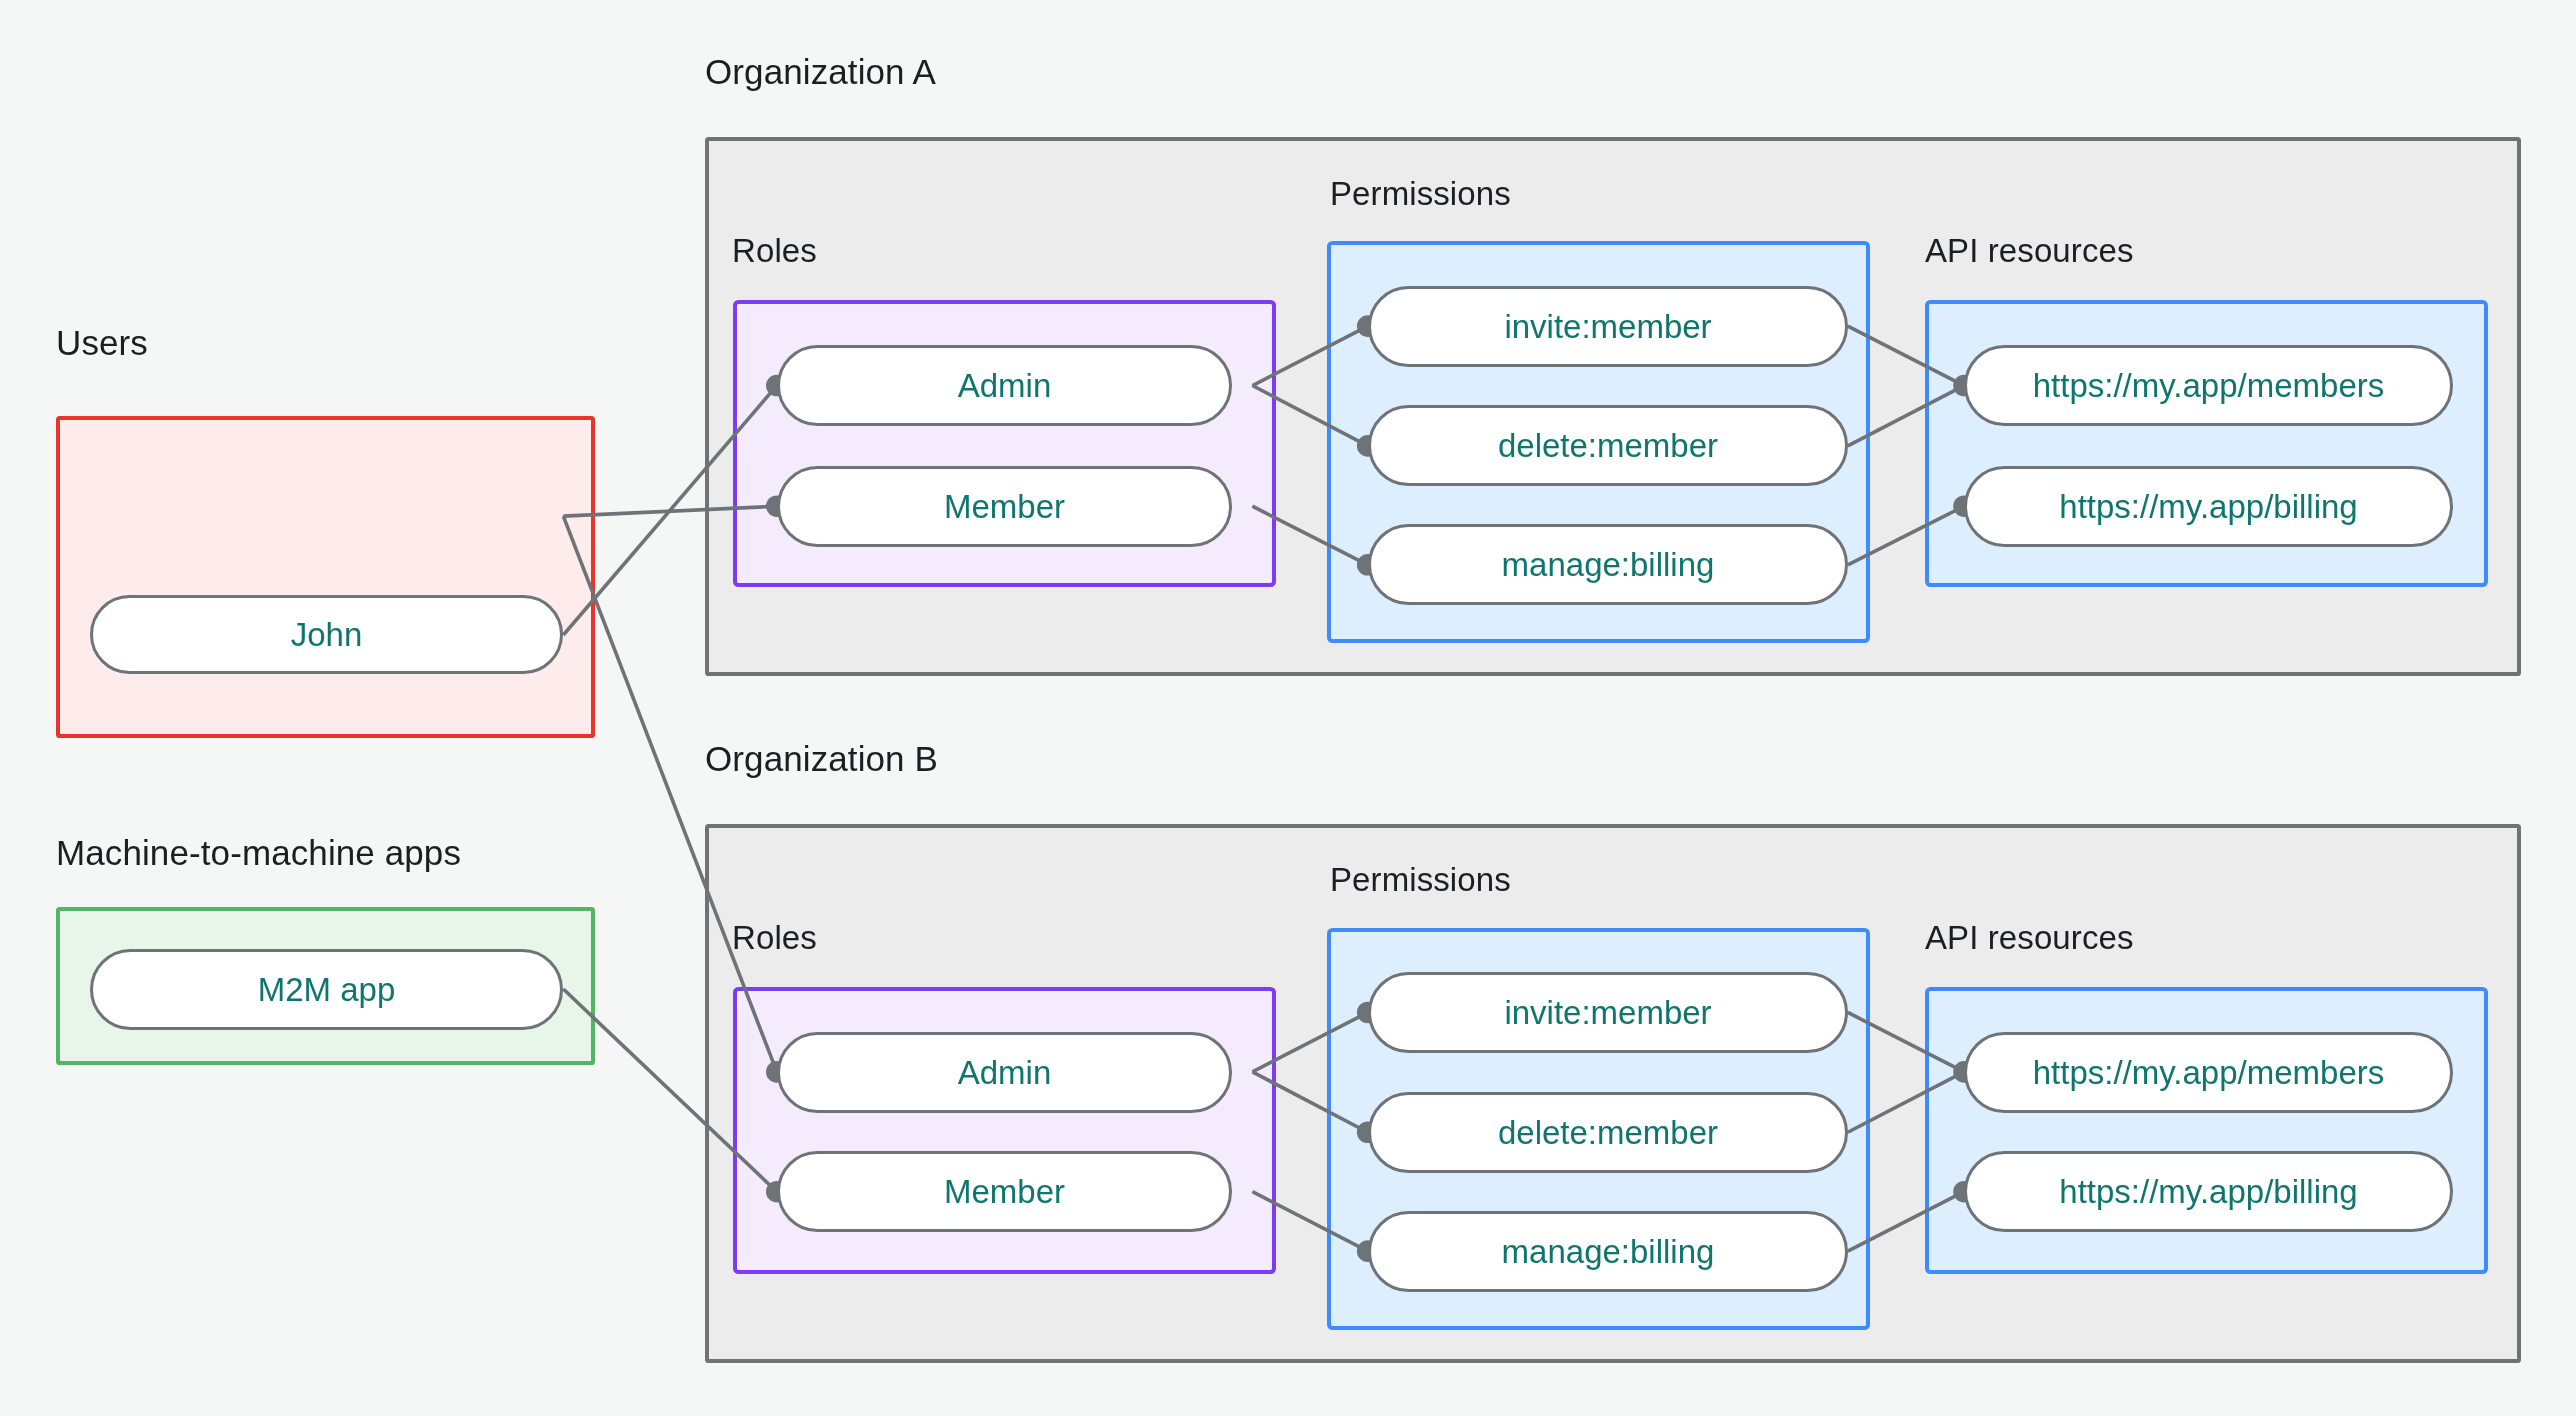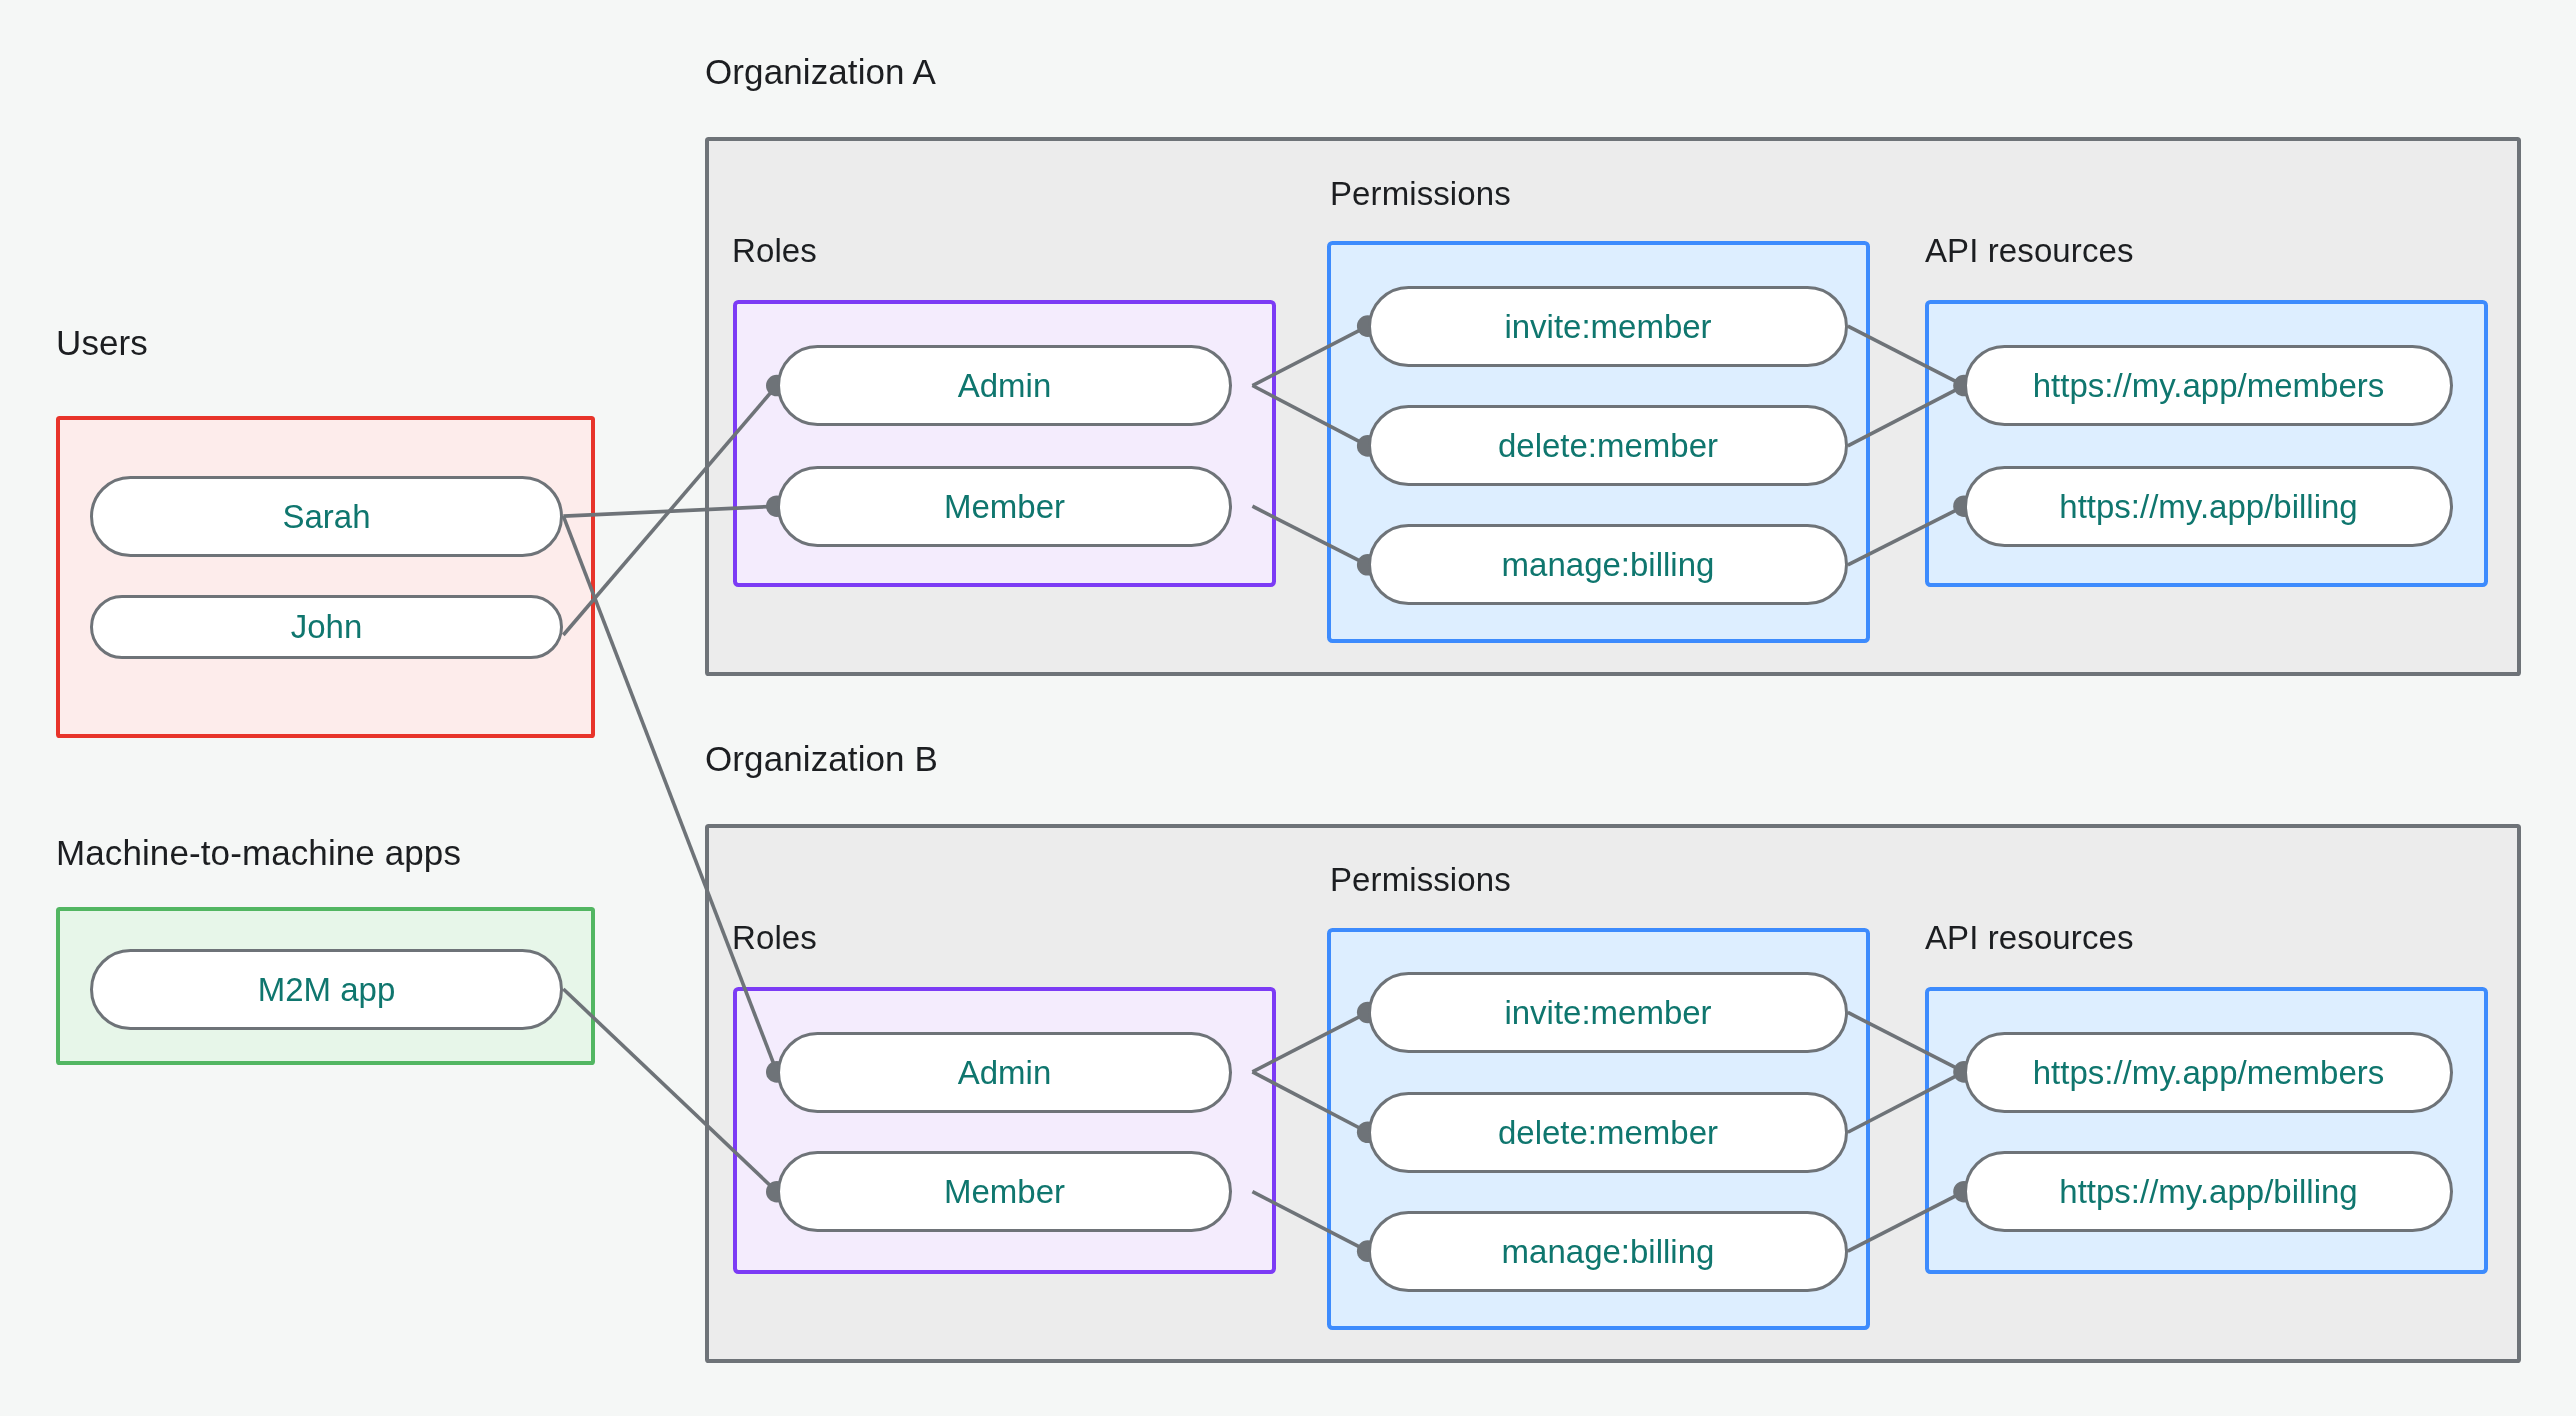--- a/index.html
+++ b/index.html
@@ -163,21 +163,20 @@
 
   <div class="pill" style="left:1368px; top:972px; width:480px; height:81px;">invite:member</div>
   <div class="pill" style="left:1368px; top:1092px; width:480px; height:81px;">delete:member</div>
   <div class="pill" style="left:1368px; top:1211px; width:480px; height:81px;">manage:billing</div>
 
   <div class="pill" style="left:1964px; top:1032px; width:489px; height:81px;">https://my.app/members</div>
   <div class="pill" style="left:1964px; top:1151px; width:489px; height:81px;">https://my.app/billing</div>
 
   <div class="group-label" style="left:56px; top:323px;">Users</div>
   <div class="container users-box" style="left:56px; top:416px; width:539px; height:322px;"></div>
-  <div class="pill" style="left:90px; top:476px; width:473px; height:81px;">Sarah</div>
-  <div class="pill" style="left:90px; top:595px; width:473px; height:64px;">John</div>
+  <div class="pill" style="left:90px; top:595px; width:473px; height:79px;">John</div>
 
   <div class="group-label" style="left:56px; top:833px;">Machine-to-machine apps</div>
   <div class="container m2m-box" style="left:56px; top:907px; width:539px; height:158px;"></div>
   <div class="pill" style="left:90px; top:949px; width:473px; height:81px;">M2M app</div>
 
 </div>
 
 
 </body></html>

